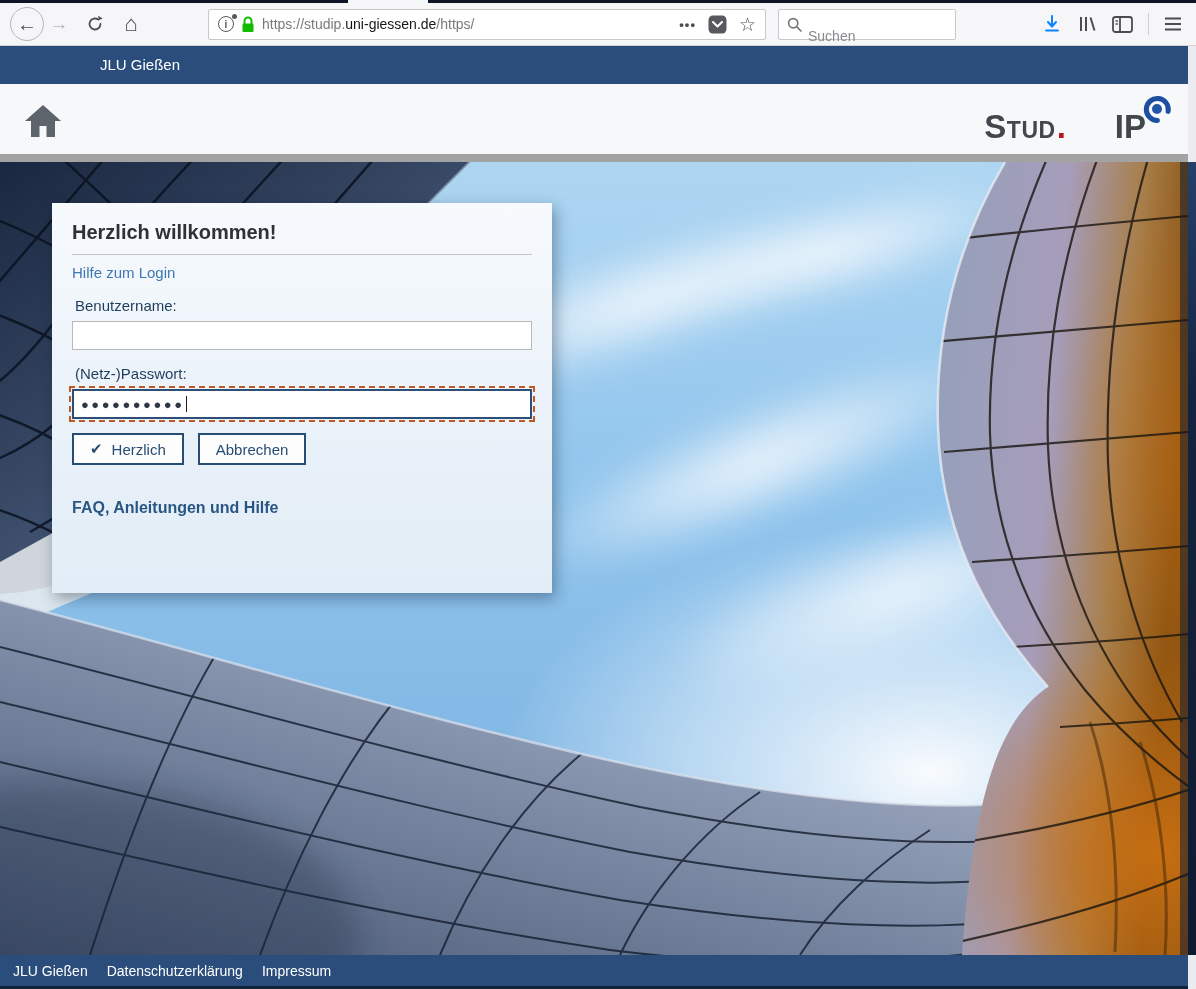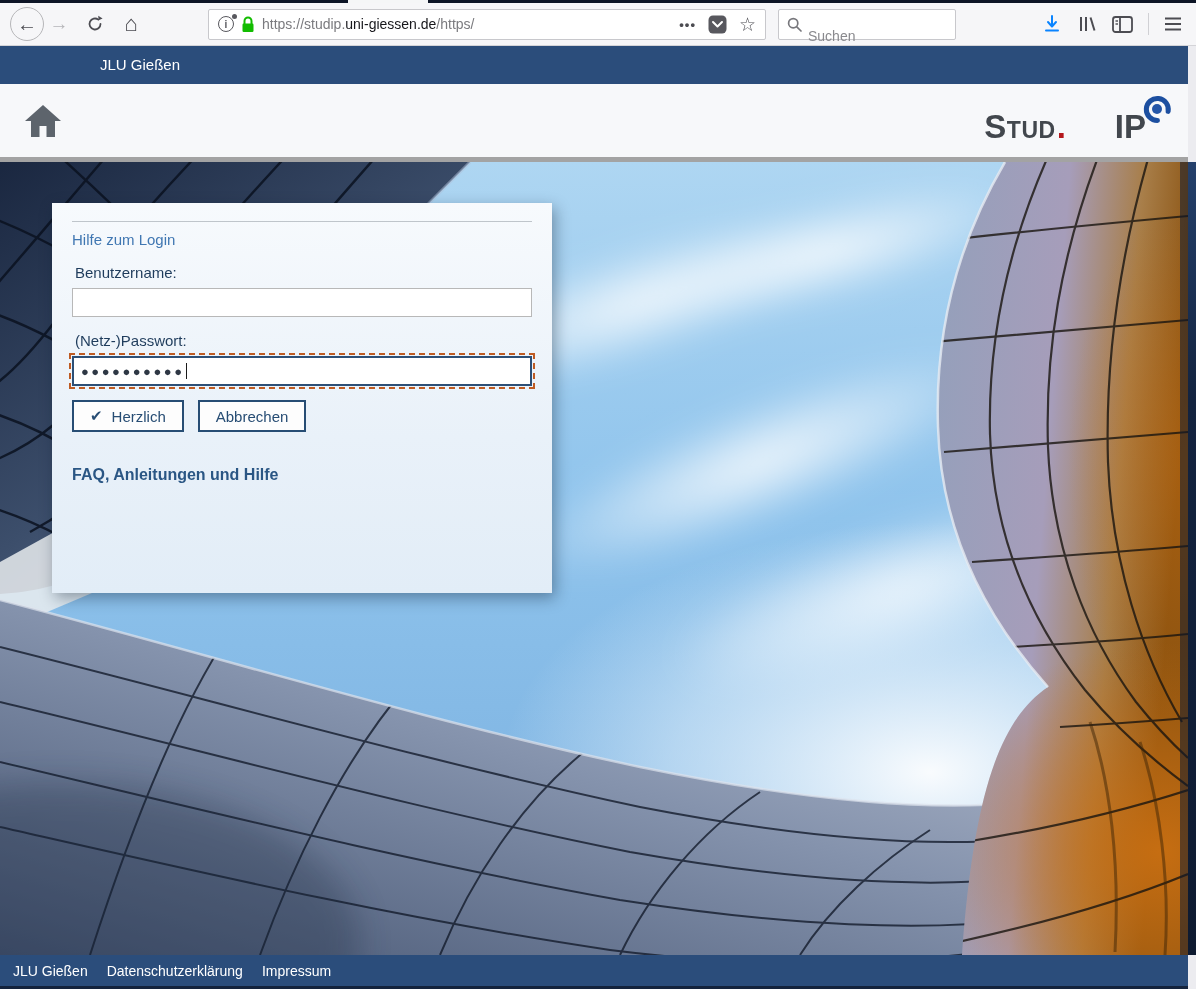--- a/index.html
+++ b/index.html
@@ -21,21 +21,21 @@
   .dots { color:#4c4c52; font-size:13px; letter-spacing:1px; font-weight:bold; }
   .star { font-size:19px; color:#4c4c52; }
   .searchbar { margin-left:12px; width:178px; height:31px; background:#fff; border:1px solid #c8c8cc; border-radius:2px; display:flex; align-items:center; padding:0 8px; gap:6px; }
   .searchbar input { border:none; outline:none; flex:1; font-size:14px; font-family:"Liberation Sans",sans-serif; color:#333; background:transparent; min-width:0;margin-top:24px; }
   .searchbar input::placeholder { color:#8a8a8e; }
   .tb-right { margin-left:auto; display:flex; align-items:center; gap:15px; padding-right:6px; }
   .divider { width:1px; height:22px; background:#d0d0d4; }
 
   
   .jlu-bar { height:38px; background:#2b4d7b; color:#fff; font-size:15px; line-height:38px; padding-left:100px; }
-  .site-header { height:78px; background:#f7f8fa; border-bottom:5px solid #a3a3a3; position:relative; }
+  .site-header { height:78px; background:#f7f8fa; border-bottom:8px solid #a3a3a3; position:relative; }
   .home-link { position:absolute; left:24px; top:19px; cursor:pointer; }
   .logo { position:absolute; right:20px; top:24px; display:flex; align-items:baseline; color:#42474d; font-weight:bold; }
   .logo .main { font-size:33px; font-variant:small-caps; letter-spacing:0.5px; }
   .logo .reddot { font-size:33px; color:#b5181c; margin:0 1px; }
   .logo .ip { font-size:33px;margin-left:48px; }
   .logo .swirl { position:relative; top:-14px; left:-4px; }
 
   
   .content { position:relative; width:1196px; height:793px; overflow:hidden; background:#7fb3e2; }
   .content svg.bg { position:absolute; left:0; top:0; width:1188px; height:793px; }
@@ -279,20 +279,21 @@
       <g stroke="#3f2506" stroke-width="3" opacity="0.5" fill="none">
         <path d="M1090,560 C1110,620 1120,700 1115,790"></path>
         <path d="M1140,580 C1160,640 1170,720 1165,793"></path>
       </g>
     </g>
     <path d="M1005,0 C955,85 935,175 938,265 C941,370 985,455 1048,525" stroke="#e6ebf2" stroke-width="2.5" opacity="0.8" fill="none"></path>
     <rect x="1180" y="0" width="8" height="793" fill="#10192b" opacity="0.55"></rect>
   </svg>
 
   <div class="panel">
+    <h1>Herzlich willkommen!</h1>
     <hr>
     <a class="link">Hilfe zum Login</a>
 
     <label class="field-label">Benutzername:</label>
     <input class="text-input" type="text" value="" style="">
 
     <label class="field-label">(Netz-)Passwort:</label>
     <div class="pass-input">
       <span class="pass-dots">●●●●●●●●●●</span>
       <span class="caret"></span>

